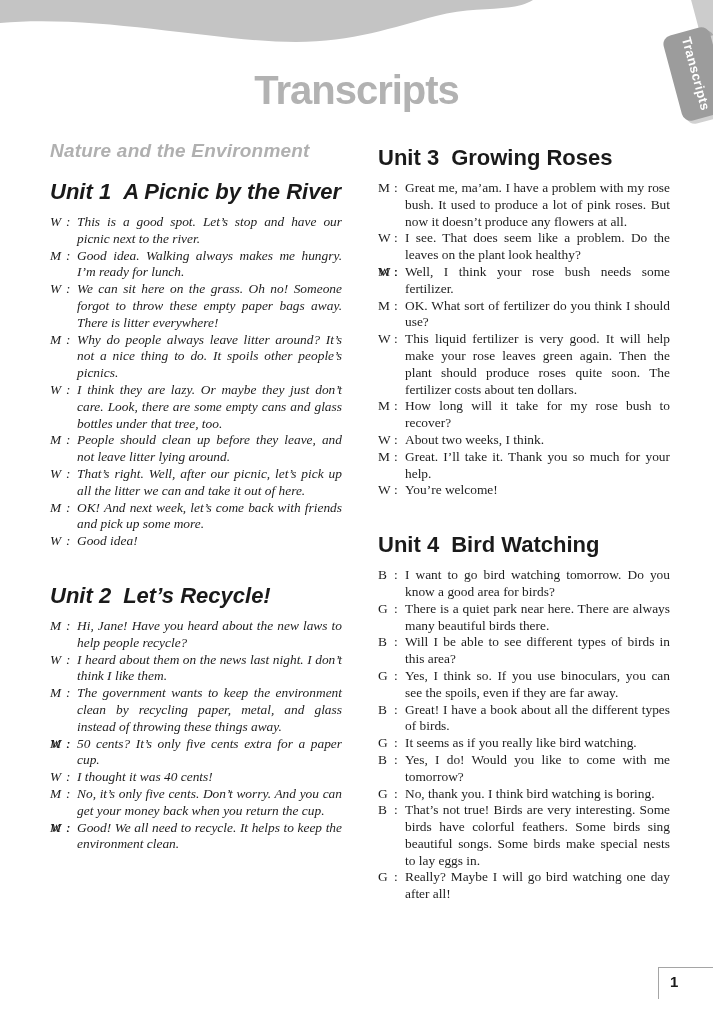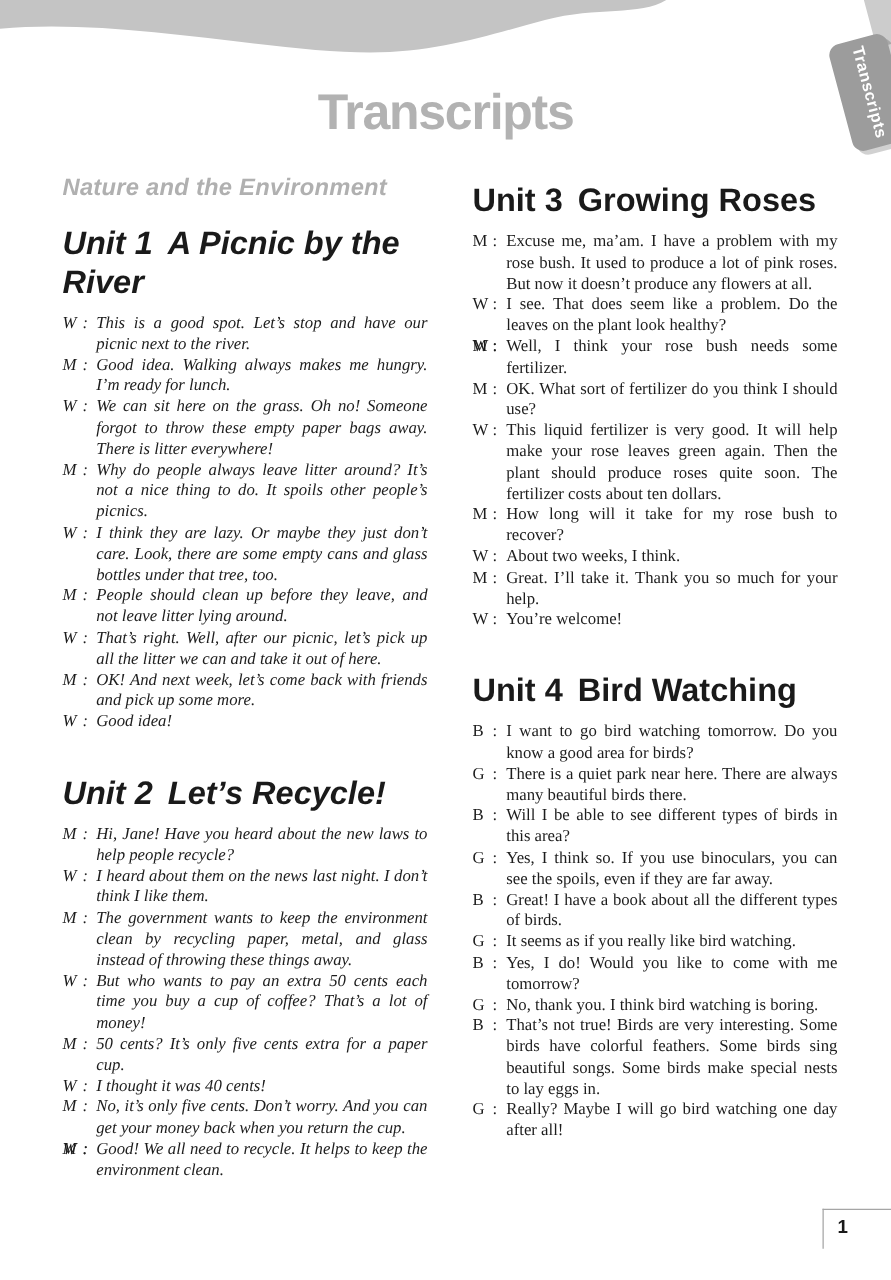--- a/index.html
+++ b/index.html
@@ -32,21 +32,21 @@
   
   .col { position:absolute; width:292px; }
   .col-left  { left:50px;  top:140px;font-style:italic; }
   .col-right { left:378px; top:145px; }
   .section-heading {
     font-weight:bold; font-size:19px; color:#b0b0b0;
     margin:0 0 17px 0; letter-spacing:0.2px;
   }
   .unit + .unit { margin-top:33px; }
   .unit-heading {
-    font-weight:bold; font-size:26px; color:#1a1a1a; margin:0 0 9px 0;
+    font-weight:bold; font-size:22px; color:#1a1a1a; margin:0 0 9px 0;
   }
   .unit-heading .unit-title { margin-left:12px; }
   .dialogue .line {
     position:relative; margin:0; padding-left:27px;
     font-family:"Liberation Serif", serif;
     font-size:13.4px; line-height:16.8px; color:#1d1d1d;
     text-align:justify;
   }
   .dialogue .speaker { position:absolute; left:0; top:0; }
   .dialogue .speaker::after { content:":"; position:absolute; left:16px; }
@@ -104,41 +104,41 @@
     <section class="unit">
       <h3 class="unit-heading"><span>Unit 2</span><span class="unit-title">Let’s Recycle!</span></h3>
       <div class="dialogue">
 
           <p class="line"><span class="speaker">M</span><span>Hi, Jane! Have you heard about the new laws to help people recycle?</span></p>
 
           <p class="line"><span class="speaker">W</span><span>I heard about them on the news last night. I don’t think I like them.</span></p>
 
           <p class="line"><span class="speaker">M</span><span>The government wants to keep the environment clean by recycling paper, metal, and glass instead of throwing these things away.</span></p>
 
-          <p class="line"><span class="speaker">W</span><span>But who wants to pay an extra 50 cents each time you buy a cup of coffee? That’s a lot of money!</span></p>
+          <p class="line"><span class="speaker">W</span></p>
 
           <p class="line"><span class="speaker">M</span><span>50 cents? It’s only five cents extra for a paper cup.</span></p>
 
           <p class="line"><span class="speaker">W</span><span>I thought it was 40 cents!</span></p>
 
           <p class="line"><span class="speaker">M</span><span>No, it’s only five cents. Don’t worry. And you can get your money back when you return the cup.</span></p>
 
           <p class="line"><span class="speaker">W</span></p>
 
           <p class="line"><span class="speaker">M</span><span>Good! We all need to recycle. It helps to keep the environment clean.</span></p>
         </div>
     </section>
   </div>
 
   <div class="col col-right">
     <section class="unit">
       <h3 class="unit-heading"><span>Unit 3</span><span class="unit-title">Growing Roses</span></h3>
       <div class="dialogue">
 
-          <p class="line"><span class="speaker">M</span><span>Excuse me, ma’am. I have a problem with my rose bush. It used to produce a lot of pink roses. But now it doesn’t produce any flowers at all.</span></p>
+          <p class="line"><span class="speaker">M</span><span>Great me, ma’am. I have a problem with my rose bush. It used to produce a lot of pink roses. But now it doesn’t produce any flowers at all.</span></p>
 
           <p class="line"><span class="speaker">W</span><span>I see. That does seem like a problem. Do the leaves on the plant look healthy?</span></p>
 
           <p class="line"><span class="speaker">M</span></p>
 
           <p class="line"><span class="speaker">W</span><span>Well, I think your rose bush needs some fertilizer.</span></p>
 
           <p class="line"><span class="speaker">M</span><span>OK. What sort of fertilizer do you think I should use?</span></p>
 
           <p class="line"><span class="speaker">W</span><span>This liquid fertilizer is very good. It will help make your rose leaves green again. Then the plant should produce roses quite soon. The fertilizer costs about ten dollars.</span></p>

